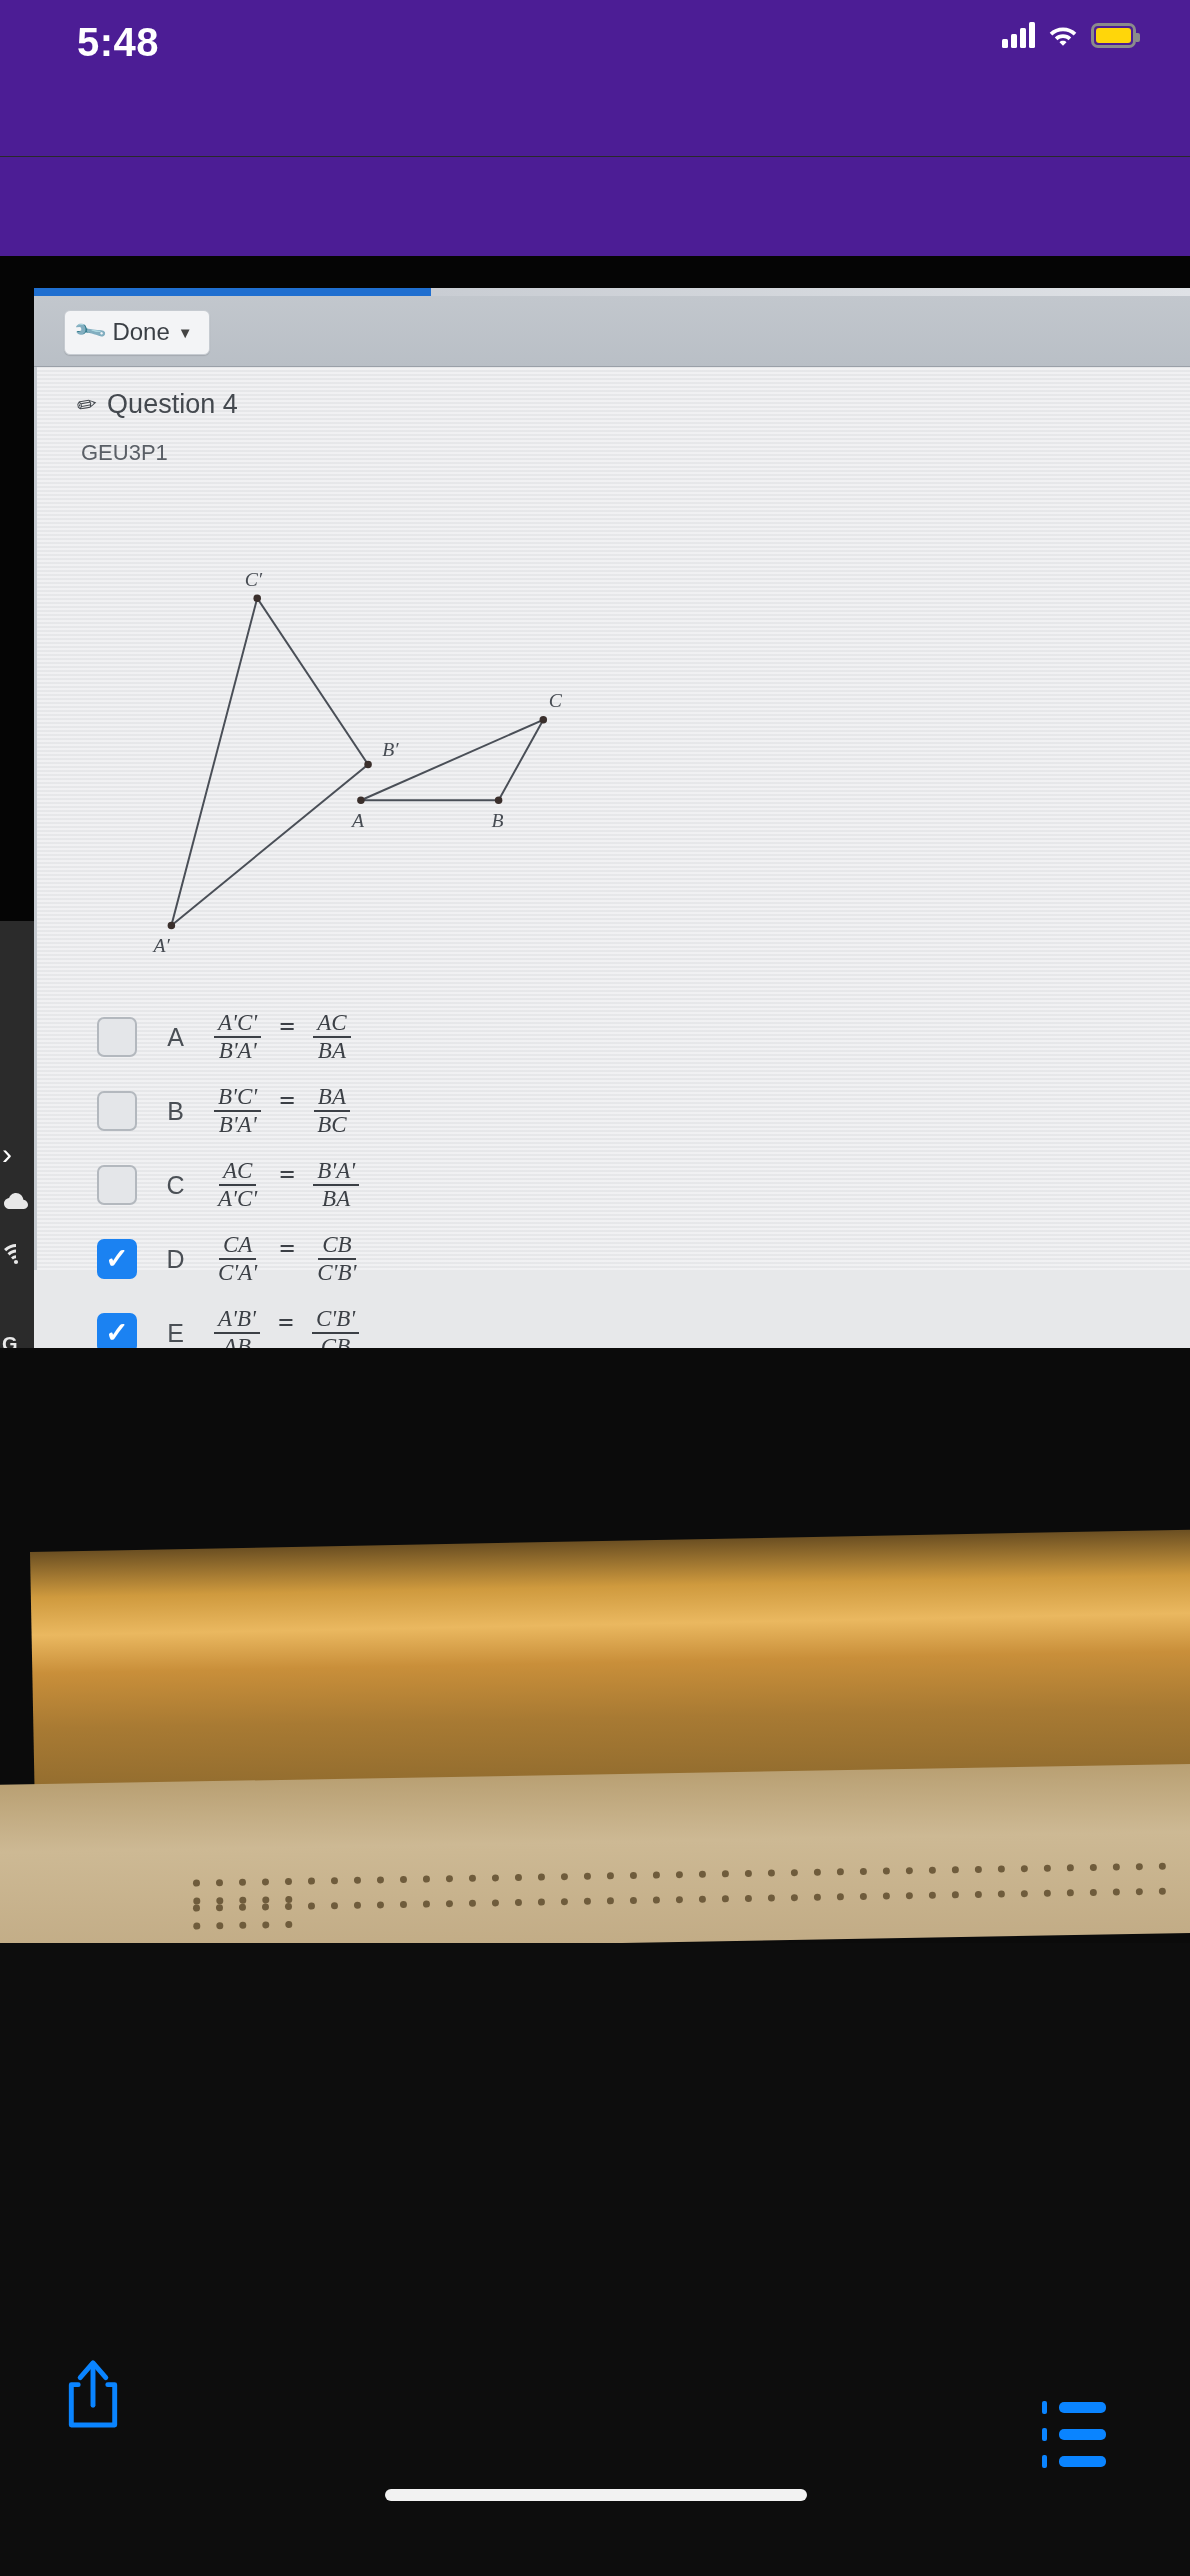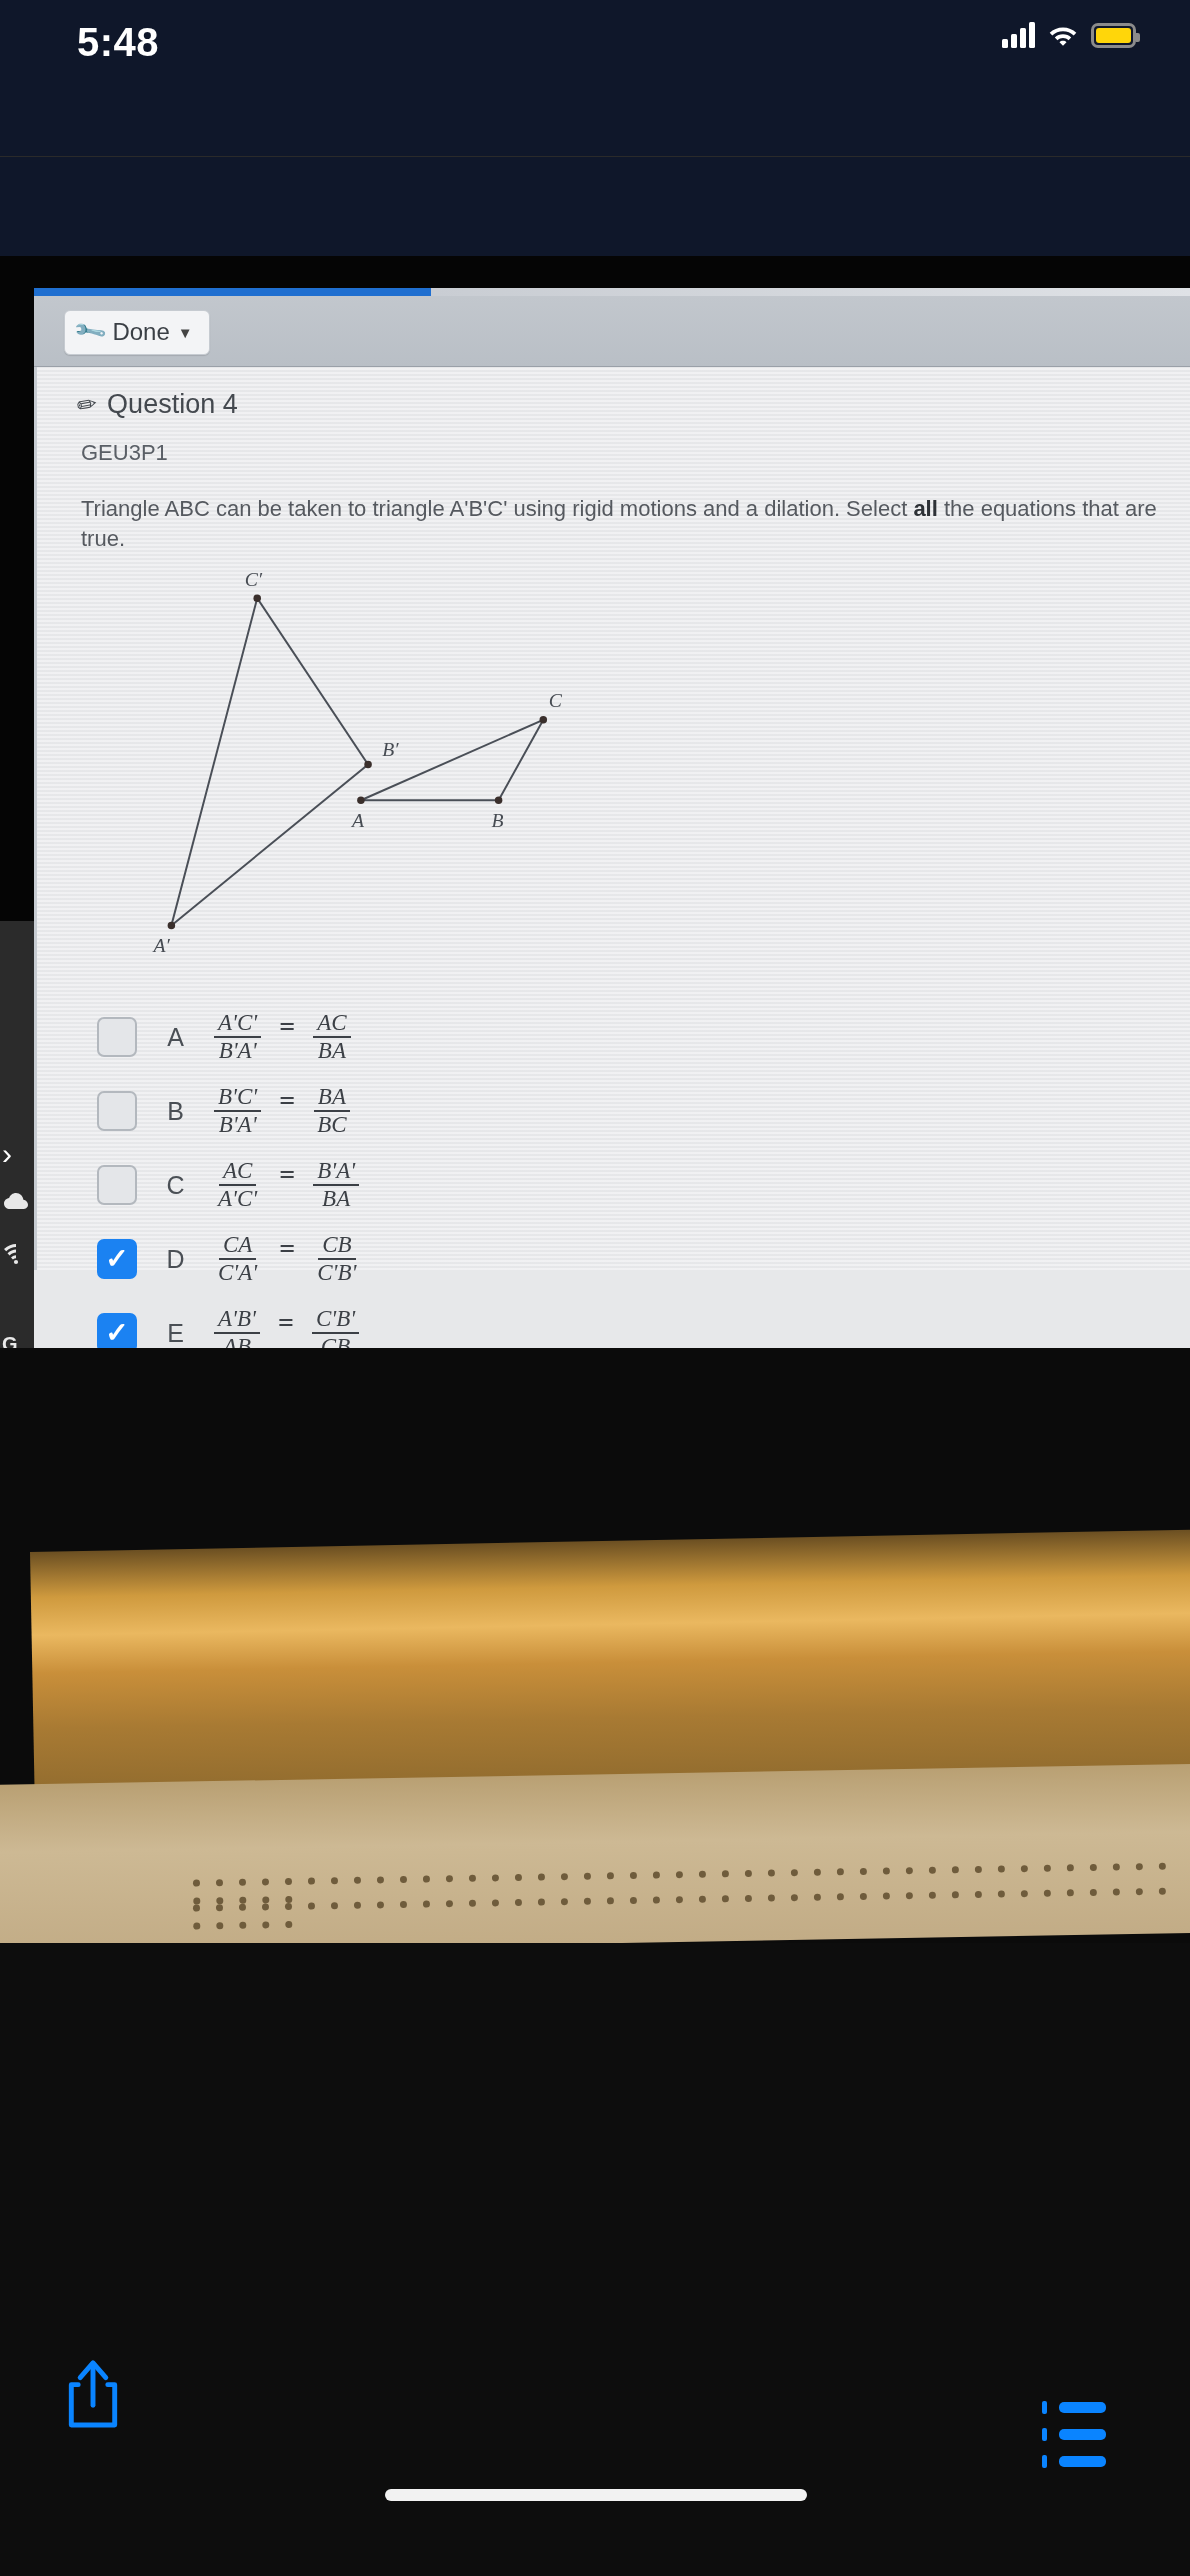--- a/index.html
+++ b/index.html
@@ -2,21 +2,21 @@
 <html><head>
 <meta charset="utf-8">
 <style>
   * { box-sizing: border-box; margin: 0; padding: 0; }
   html, body {
     width: 1191px; height: 2576px;
     background: #000;
     font-family: "Liberation Sans", sans-serif;
     overflow: hidden;
   }
-  #root { position: relative; width: 1191px; height: 2304px; background: #0f172a; }
+  #root { position: relative; width: 1191px; height: 2304px; background: #4c1d95; }
 
   
   .statusbar { position: absolute; left: 0; top: 0; width: 1191px; height: 79px; }
   .sb-time {
     position: absolute; left: 77px; top: 20px;
     color: #fff; font-size: 40px; font-weight: bold; letter-spacing: 0.5px;
   }
   .sb-right { position: absolute; right: 55px; top: 22px; display: flex; align-items: center; gap: 13px; }
   .cell-bars { display: flex; align-items: flex-end; gap: 3px; height: 26px; }
   .cell-bars i { display: block; width: 6px; background: #fff; border-radius: 1.5px; }
@@ -245,23 +245,20 @@
 
       <div class="qpanel">
 
         <div class="q-header">
           <span class="pencil">✏</span>
           <span>Question 4</span>
         </div>
 
         <div class="q-code">GEU3P1</div>
 
-        <div class="q-stem">
-          <span>Triangle ABC can be taken to triangle A'B'C' using rigid motions and a dilation. Select </span><b>all</b><span> the equations that are true.</span>
-        </div>
 
         <div class="figure">
           <svg width="615" height="447" viewBox="0 0 340 250">
 
             <polygon points="62,215 172,125 110,32" fill="none" stroke="#4a4f57" stroke-width="1.1"></polygon>
             <circle cx="62" cy="215" r="2.1" fill="#3a2f2c"></circle>
             <circle cx="172" cy="125" r="2.1" fill="#3a2f2c"></circle>
             <circle cx="110" cy="32" r="2.1" fill="#3a2f2c"></circle>
             <text x="52" y="230" font-family="Liberation Serif, serif" font-style="italic" font-size="11" fill="#474c53">A′</text>
             <text x="180" y="120" font-family="Liberation Serif, serif" font-style="italic" font-size="11" fill="#474c53">B′</text>

